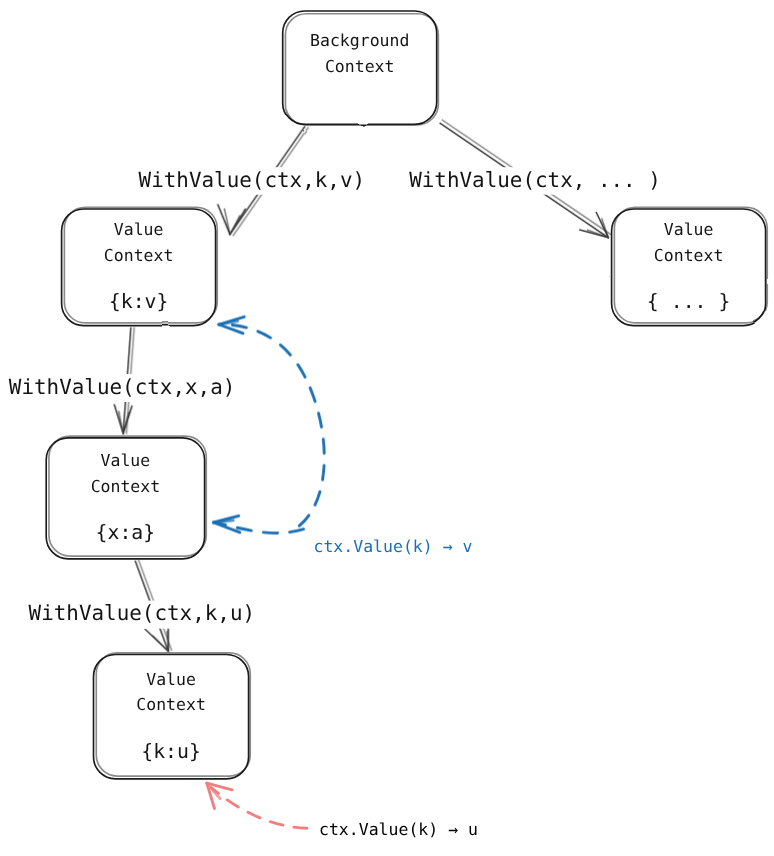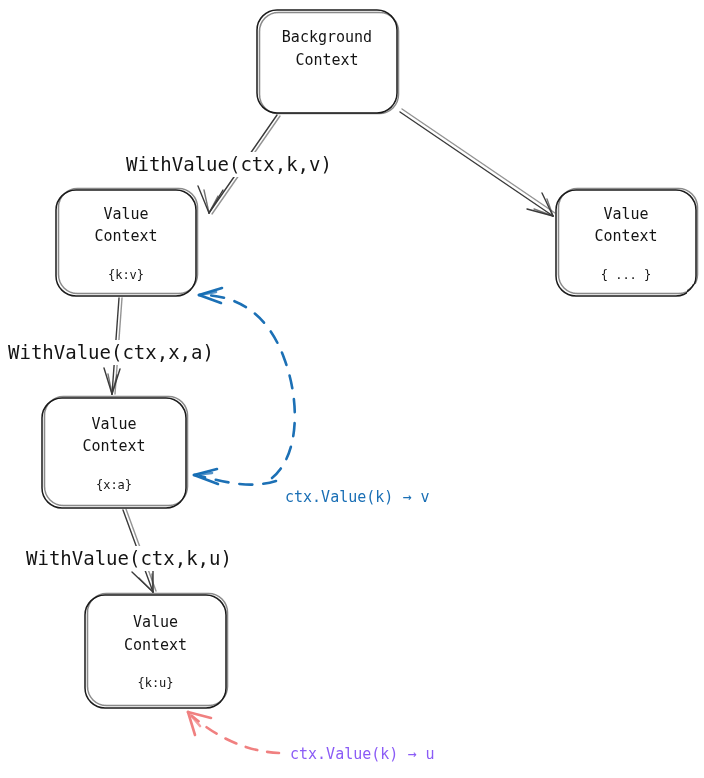--- a/index.html
+++ b/index.html
@@ -40,21 +40,21 @@
     line-height: 1.5;
     text-align: center;
     pointer-events: auto;
   }
   .node-title {
     white-space: pre-line;
     font-size: 15px;
     letter-spacing: 0px;
   }
   .node-payload {
-    font-size: 12px;
+    font-size: 18px;
     margin-top: 18px;
   }
   .edge-label {
     position: absolute;
     color: #141414;
     background: #ffffff;
     font-family: "DejaVu Sans Mono", "Liberation Mono", monospace;
     font-size: 19px;
     white-space: nowrap;
     padding: 1px 2px;
@@ -63,21 +63,21 @@
   .annot-label {
     position: absolute;
     background: #ffffff;
     font-family: "DejaVu Sans Mono", "Liberation Mono", monospace;
     font-size: 15px;
     white-space: nowrap;
     padding: 1px 2px;
     line-height: 1.2;
   }
   .annot-blue { color: #1a6fb5; }
-  .annot-red  { color: #8b5cf6; }
+  .annot-red  { color: #000000; }
 </style>
 </head>
 <body>
 
 <div id="canvas">
 
   <svg id="diagram" viewBox="0 0 704 778" xmlns="http://www.w3.org/2000/svg">
     <defs>
       <filter id="rough" x="-20%" y="-20%" width="140%" height="140%">
         <feTurbulence type="fractalNoise" baseFrequency="0.022" numOctaves="2" seed="7" result="n"></feTurbulence>
@@ -211,20 +211,21 @@
   </div>
 
   <div class="node-box" style="left:85px; top:595px; width:141px; height:113px;">
     <div class="node-title">Value
 Context</div>
     <div class="node-payload">{k:u}</div>
   </div>
 
   <div class="edge-label" style="left:124px; top:152px;">WithValue(ctx,k,v)</div>
 
+  <div class="edge-label" style="left:370px; top:152px;">WithValue(ctx, ... )</div>
 
   <div class="edge-label" style="left:6px; top:340px;">WithValue(ctx,x,a)</div>
 
   <div class="edge-label" style="left:24px; top:546px;">WithValue(ctx,k,u)</div>
 
   <div class="annot-label annot-blue" style="left:283px; top:487px;">ctx.Value(k)  →  v</div>
 
   <div class="annot-label annot-red" style="left:288px; top:744px;">ctx.Value(k)  →  u</div>
 
 </div>

